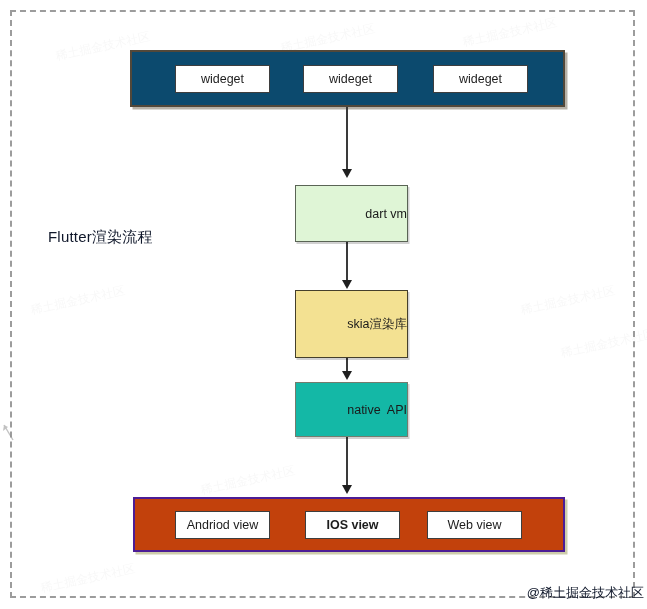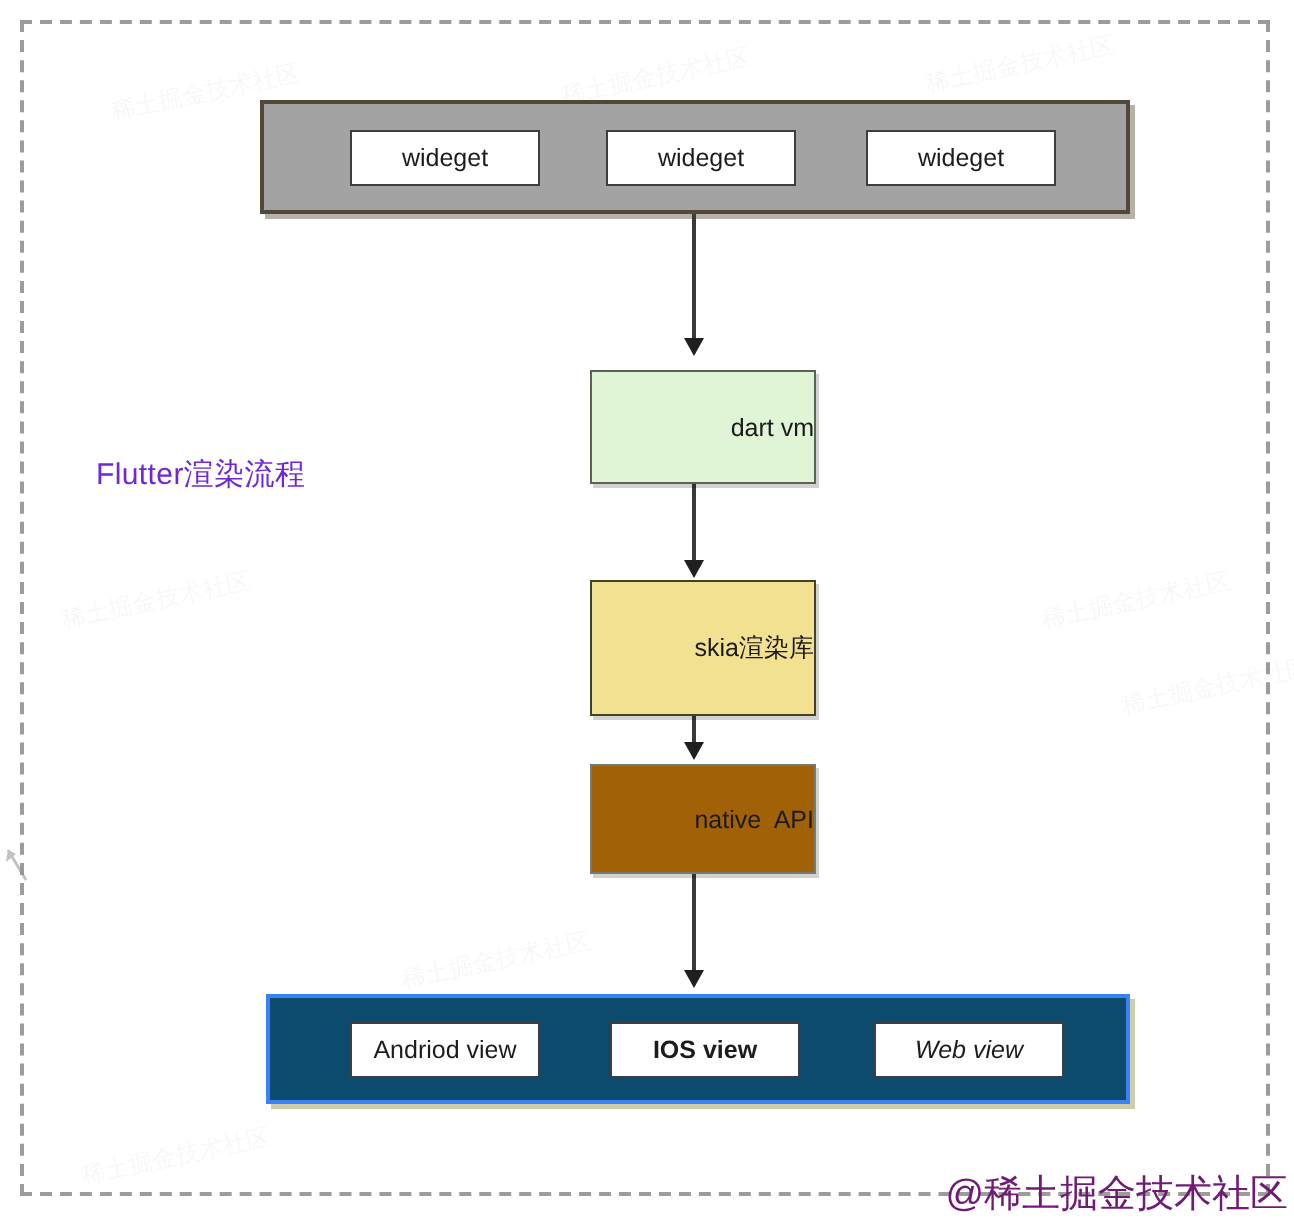--- a/index.html
+++ b/index.html
@@ -10,72 +10,72 @@
   .frame {
     position:absolute; left:10px; top:10px; width:625px; height:588px;
     border:2px dashed #9c9c9c; box-sizing:border-box;
   }
   
   .bg-wm {
     position:absolute; color:#808080; opacity:0.055; font-size:12px;
     transform:rotate(-12deg); white-space:nowrap; pointer-events:none;
   }
   .title {
-    position:absolute; left:48px; top:228px; font-size:15px; color:#6d28d9;
+    position:absolute; left:48px; top:228px; font-size:15px; color:#0f172a;
     letter-spacing:0.2px;
   }
   .bar {
     position:absolute; box-sizing:border-box;
   }
   .widget-bar {
     left:130px; top:50px; width:435px; height:57px;
-    background:#a3a3a3; border:2px solid #52483A;
+    background:#0c4a6e; border:2px solid #52483A;
     box-shadow:2.5px 2.5px 0 rgba(95,84,62,0.45);
   }
   .platform-bar {
     left:133px; top:497px; width:432px; height:55px;
-    background:#0c4a6e; border:2px solid #3b82f6;
+    background:#c2410c; border:2px solid #4c1d95;
     box-shadow:2.5px 2.5px 0 rgba(130,130,45,0.4);
   }
   .mini {
     position:absolute; width:95px; height:28px; background:#ffffff;
     border:1.5px solid #3E3E3E; box-sizing:border-box;
     display:flex; align-items:center; justify-content:center;
     font-size:12.5px; color:#1c1c1c; white-space:pre;
   }
   .widget-bar .m1 { left:43px;  top:13px; }
   .widget-bar .m2 { left:171px; top:13px; }
   .widget-bar .m3 { left:301px; top:13px; }
   .platform-bar .m1 { left:40px;  top:12px; }
   .platform-bar .m2 { left:170px; top:12px;font-weight:bold; }
-  .platform-bar .m3 { left:302px; top:12px;font-style:italic; }
+  .platform-bar .m3 { left:292px; top:12px; }
   .node {
     position:absolute; left:295px; width:113px; box-sizing:border-box;
     display:flex; align-items:center; justify-content:flex-end;
     font-size:12.5px; color:#1a1a1a; white-space:pre;
     box-shadow:1.5px 2px 0 rgba(0,0,0,0.18);
   }
   .node-dart   { top:185px; height:57px; background:#DFF5D6; border:1.5px solid #5A6455; }
   .node-skia   { top:290px; height:68px; background:#F3E192; border:1.5px solid #45402B; }
-  .node-native { top:382px; height:55px; background:#a16207; border:1.5px solid #737C6E; }
+  .node-native { top:382px; height:55px; background:#14b8a6; border:1.5px solid #737C6E; }
   .arrow {
     position:absolute; left:346px; width:2px; background:#3A3A3A;
   }
   .arrow::after {
     content:""; position:absolute; bottom:-9px; left:50%;
     transform:translateX(-50%); width:0; height:0;
     border-left:5px solid transparent; border-right:5px solid transparent;
     border-top:9px solid #1f1f1f;
   }
   .a1 { top:107px; height:62px; }
   .a2 { top:242px; height:38px; }
   .a3 { top:342px; height:29px; }
   .a4 { top:437px; height:48px; }
   .watermark {
-    position:absolute; right:3px; top:584px; font-size:19px; color:#701a75;
+    position:absolute; right:3px; top:584px; font-size:13px; color:#0f172a;
     white-space:nowrap;
     margin-left:17px;
   }
   .cursor-mark { position:absolute; left:0px; top:416px; opacity:0.55; }
 </style>
 </head>
 <body>
 
 <div id="canvas">
 

